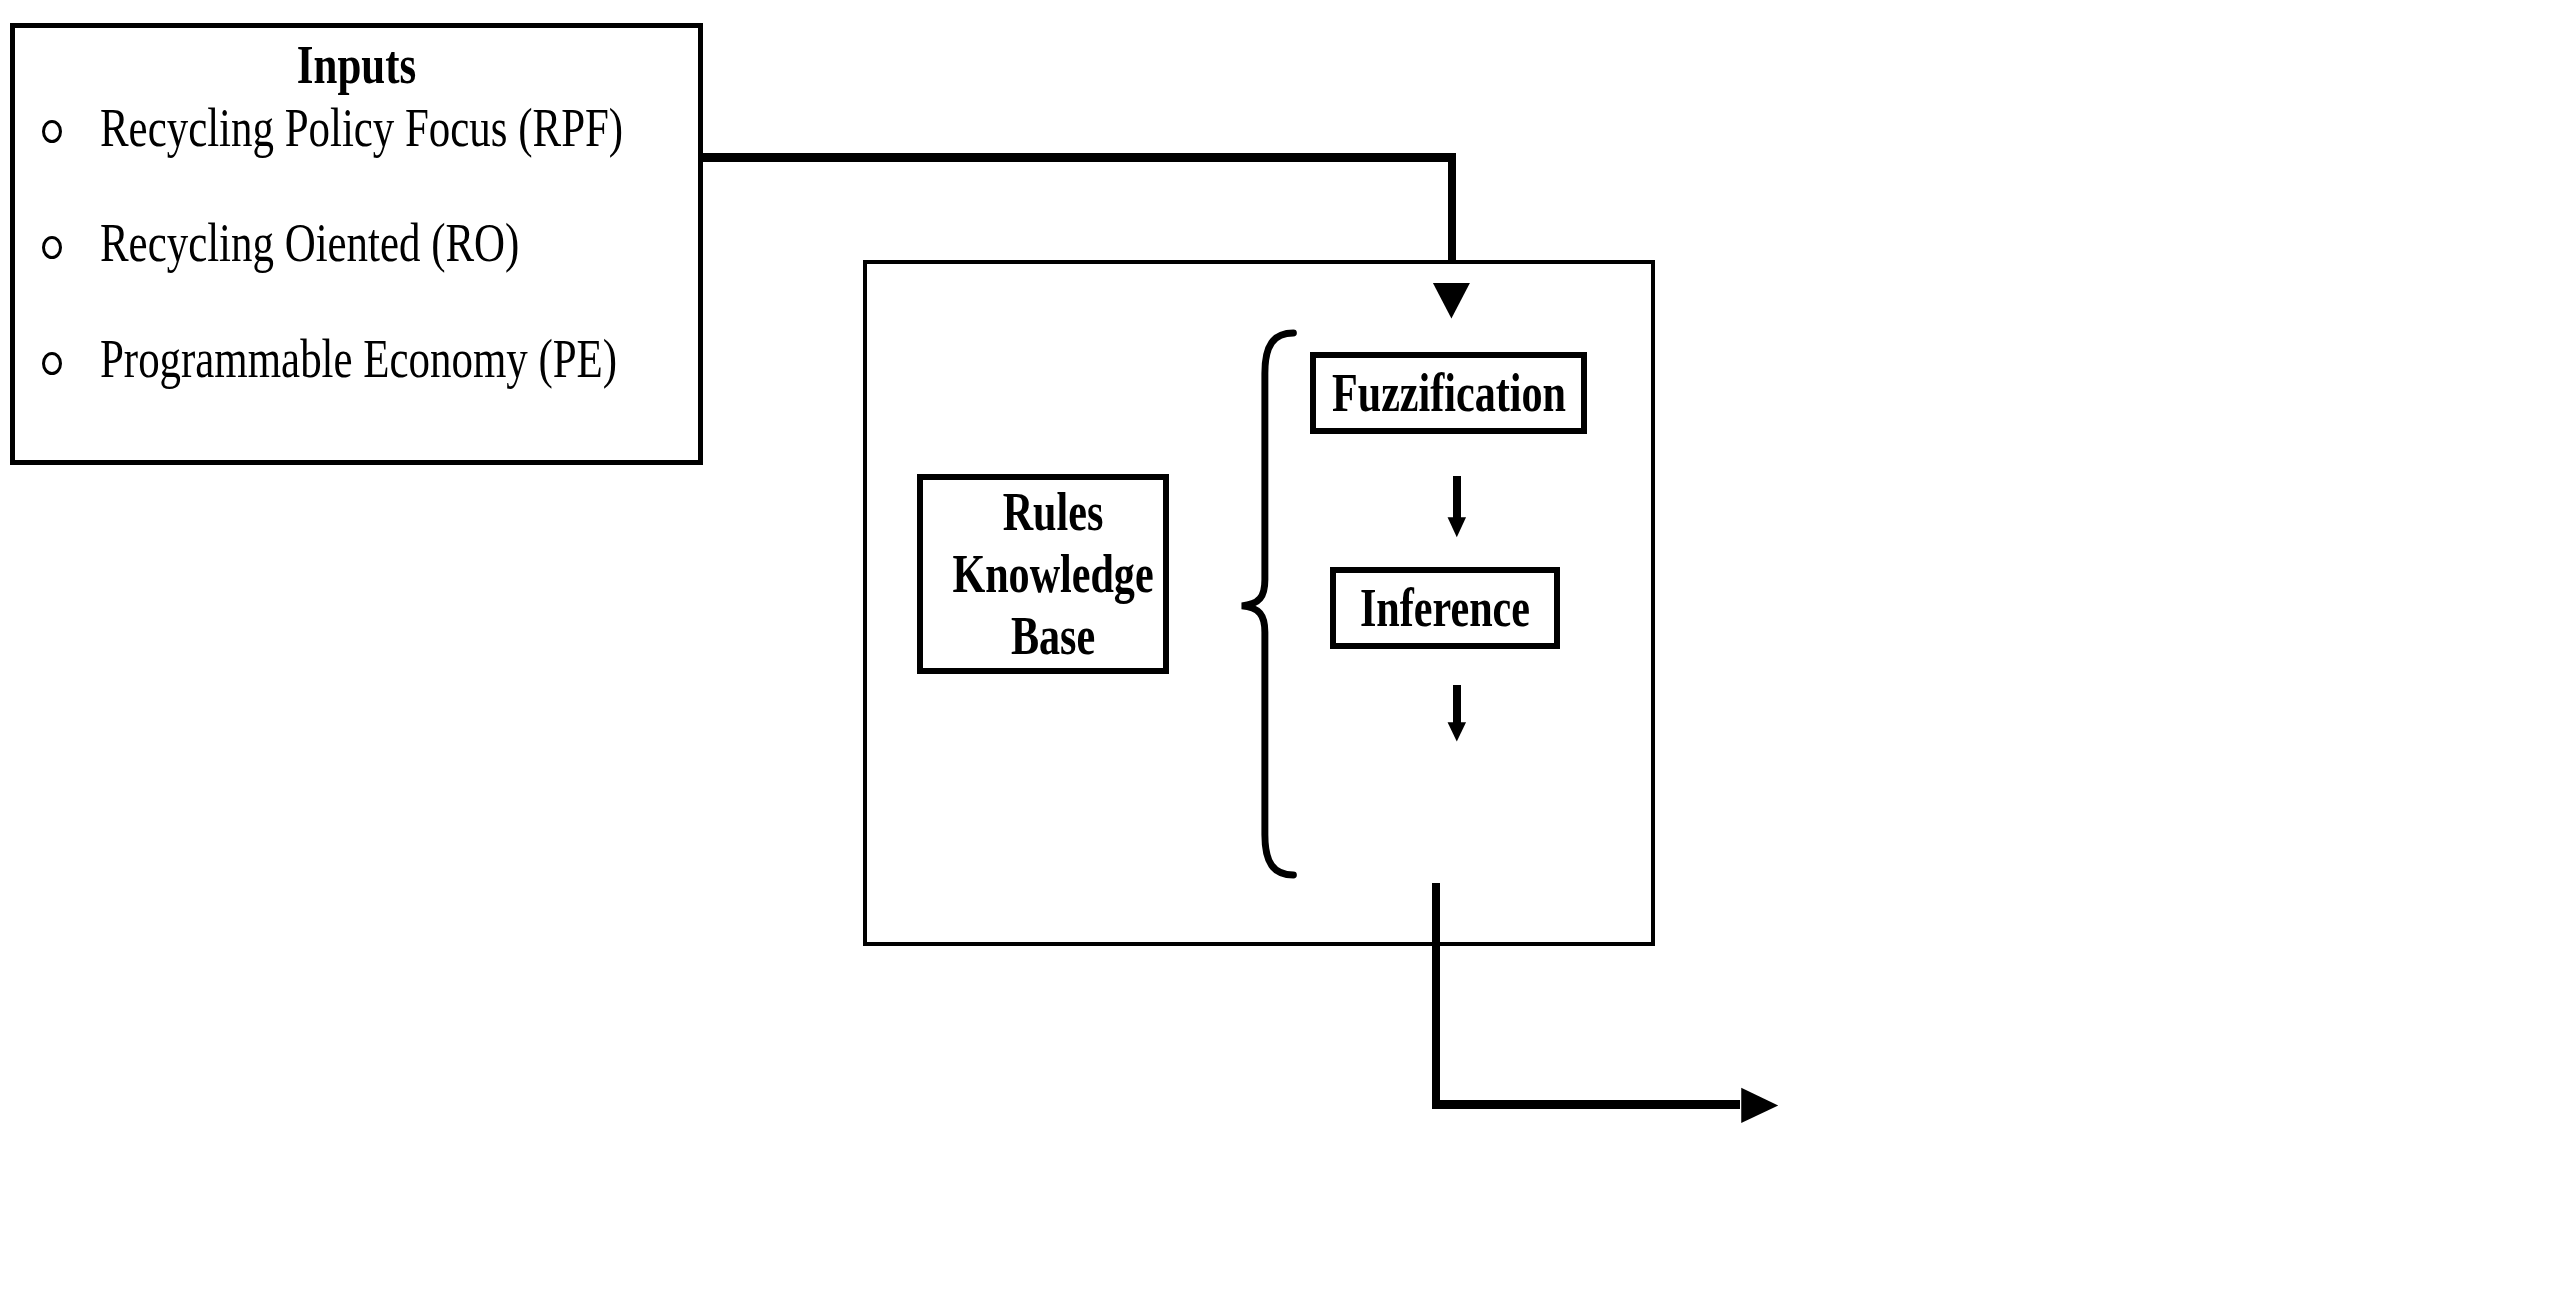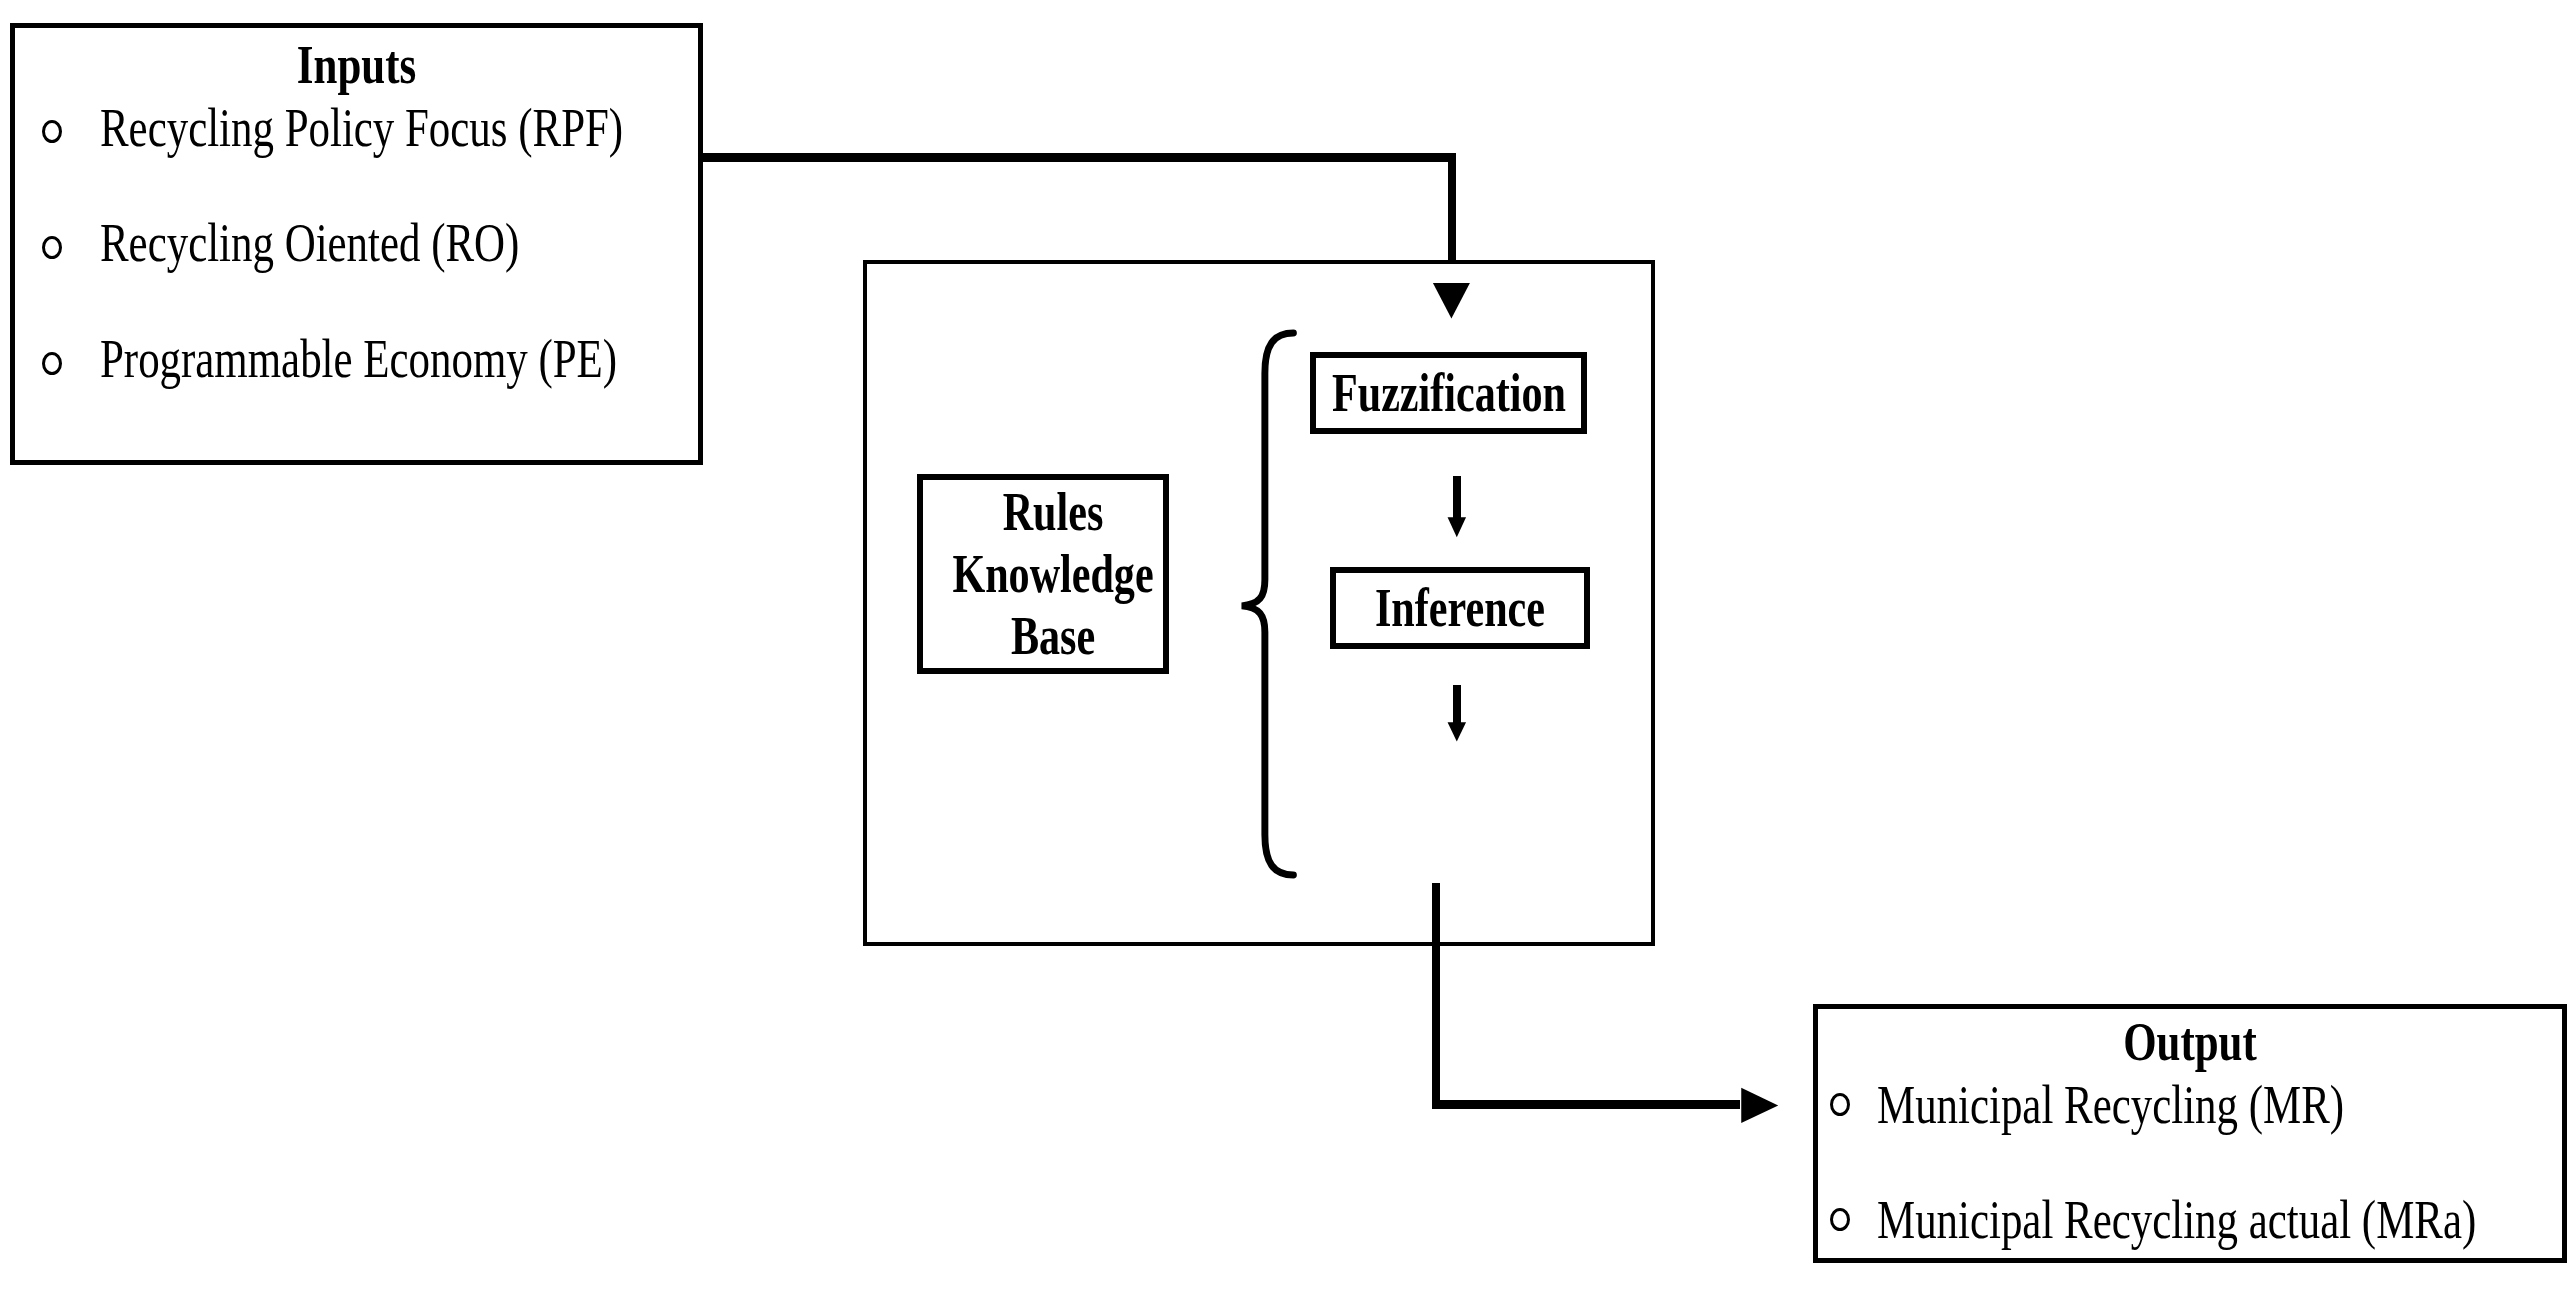--- a/index.html
+++ b/index.html
@@ -116,39 +116,30 @@
       <span>Base</span>
     </div>
   </div>
 
   <div class="box step-box" style="left:1310px; top:352px; width:277px; height:82px; border-width:6.2px;align-items:center;">
     <span class="step-label stretch-c">Fuzzification</span>
   </div>
 
   <div class="line" style="left:1453px; top:476px; width:7.7px; height:43px;"></div>
 
-  <div class="box step-box" style="left:1330px; top:567px; width:260px; height:82px; border-width:6.2px;">
+  <div class="box step-box" style="left:1330px; top:567px; width:230px; height:82px; border-width:6.2px;">
     <span class="step-label stretch-c">Inference</span>
   </div>
 
   <div class="line" style="left:1453px; top:685px; width:7.7px; height:39px;"></div>
 
 
   <div class="line" style="left:1432px; top:883px; width:7.7px; height:222px;"></div>
   <div class="line" style="left:1432px; top:1100px; width:308px; height:9.2px;"></div>
 
-  <div class="box" style="left:1813px; top:1004px; width:754px; height:259px; border-width:5.4px;">
-    <div class="txt title stretch-c" style="top:5.4px;">Output</div>
-
-    <span class="bullet" style="left:12.3px; top:84px;"></span>
-    <div class="txt item-label stretch-l" style="left:59px; top:68px;">Municipal Recycling (MR)</div>
-
-    <span class="bullet" style="left:12.3px; top:199px;"></span>
-    <div class="txt item-label stretch-l" style="left:59px; top:183px;">Municipal Recycling actual (MRa)</div>
-  </div>
 
   <svg id="overlay-svg" viewBox="0 0 3342 1676" xmlns="http://www.w3.org/2000/svg">
 
     <path d="M 1678 432
              C 1652 432 1641 448 1641 484
              L 1641 752
              C 1641 774 1634 784 1611 786
              C 1634 788 1641 798 1641 820
              L 1641 1083
              C 1641 1119 1652 1135 1678 1135" fill="none" stroke="#000000" stroke-width="9" stroke-linecap="round"></path>

